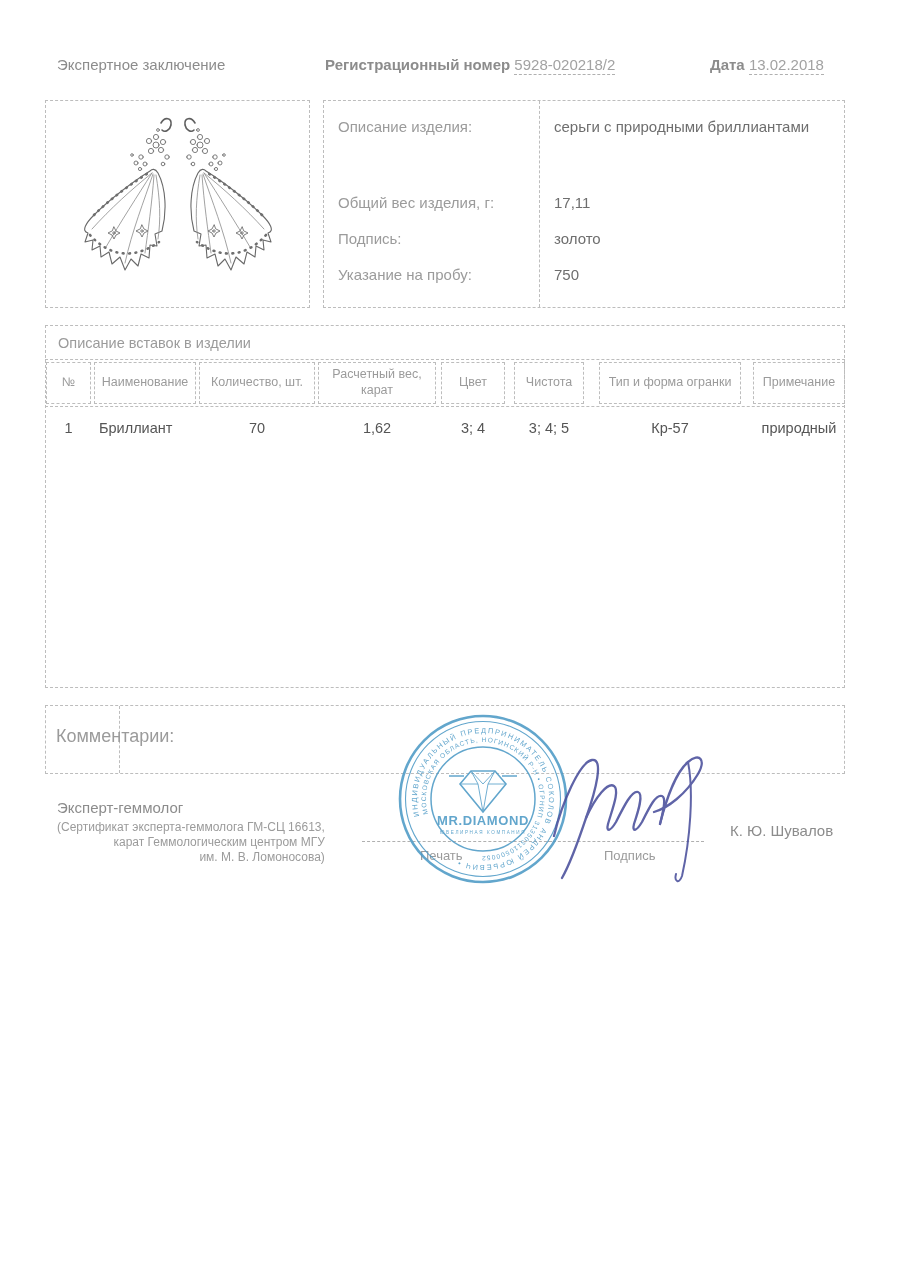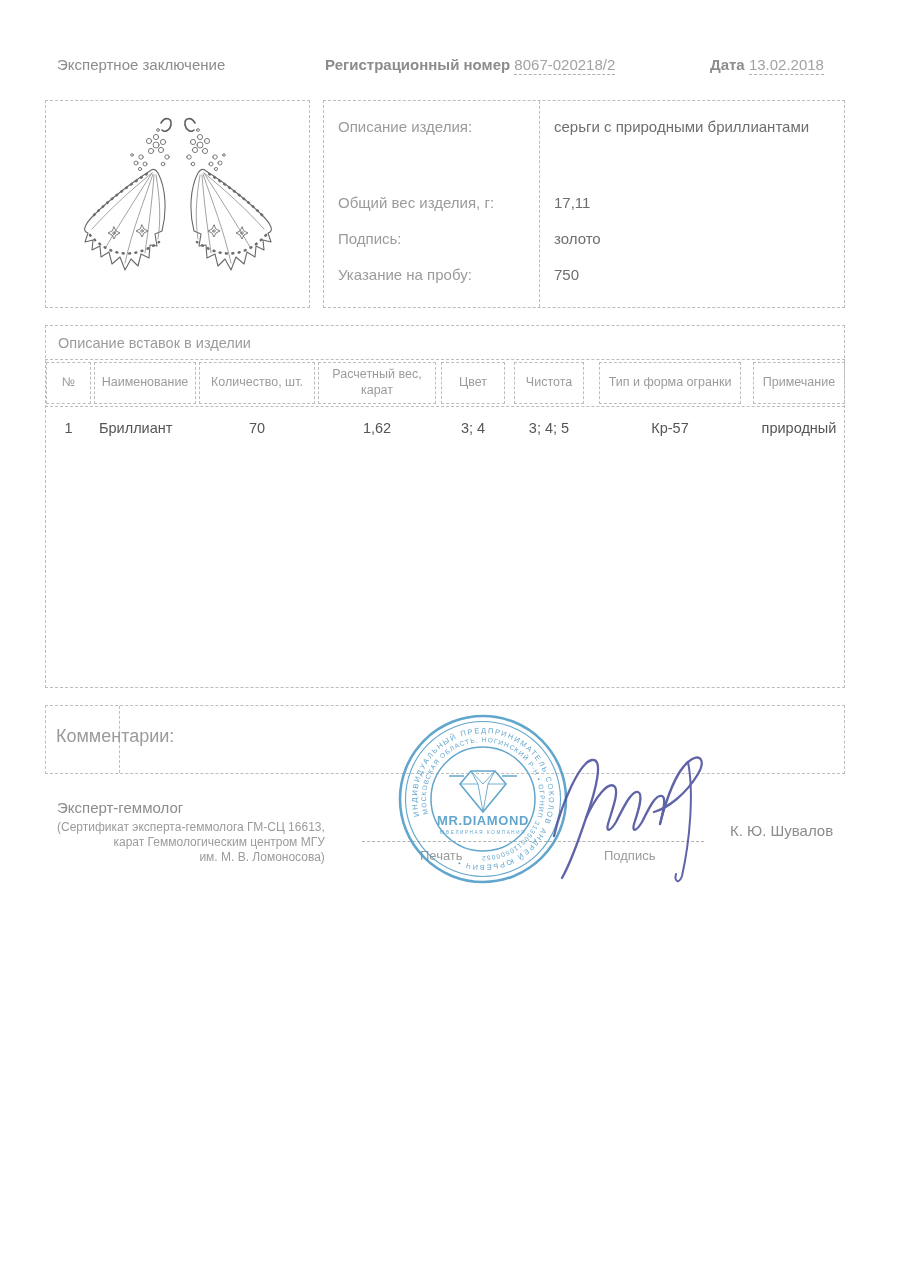--- a/index.html
+++ b/index.html
@@ -65,21 +65,21 @@
   .sig-wrap{position:absolute;left:536px;top:744px;width:200px;height:140px;z-index:3;}
 </style>
 </head>
 <body>
 
 <div class="page">
 
   <div class="hdr-title">Экспертное заключение</div>
   <div class="hdr-reg">
     <b>Регистрационный номер</b>
-    <span class="dashed-under">8067-020218/2</span>
+    <span class="dashed-under">5928-020218/2</span>
   </div>
   <div class="hdr-date">
     <span>Дата</span>
     <span class="dashed-under">13.02.2018</span>
   </div>
 
   <div class="dbox photo-box">
     <svg width="224" height="178" viewBox="0 0 224 178" fill="none" stroke="#7d7d7d" stroke-width="1" stroke-linecap="round" stroke-linejoin="round">
       <g id="earL">
 

